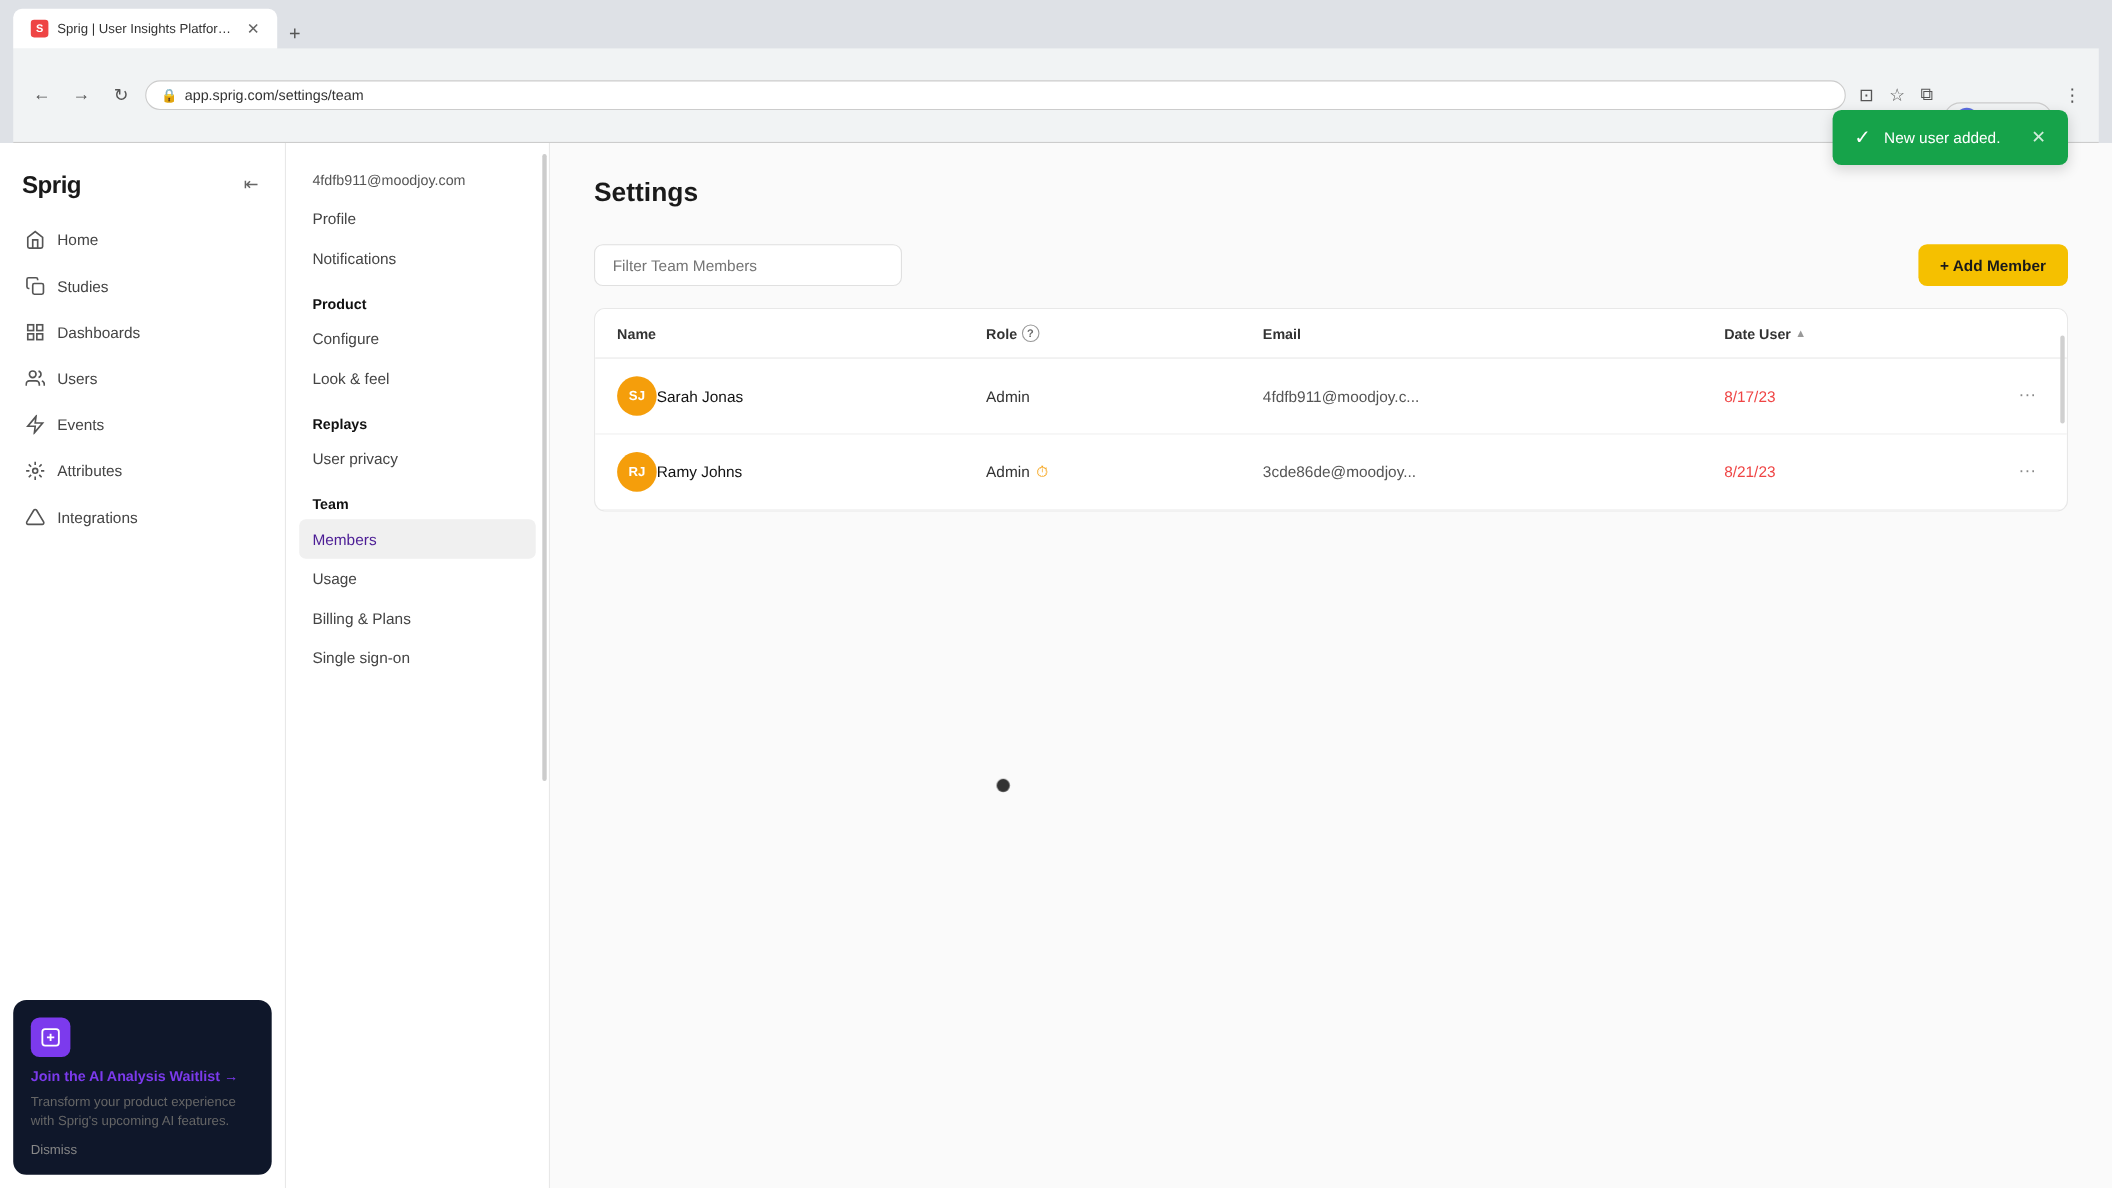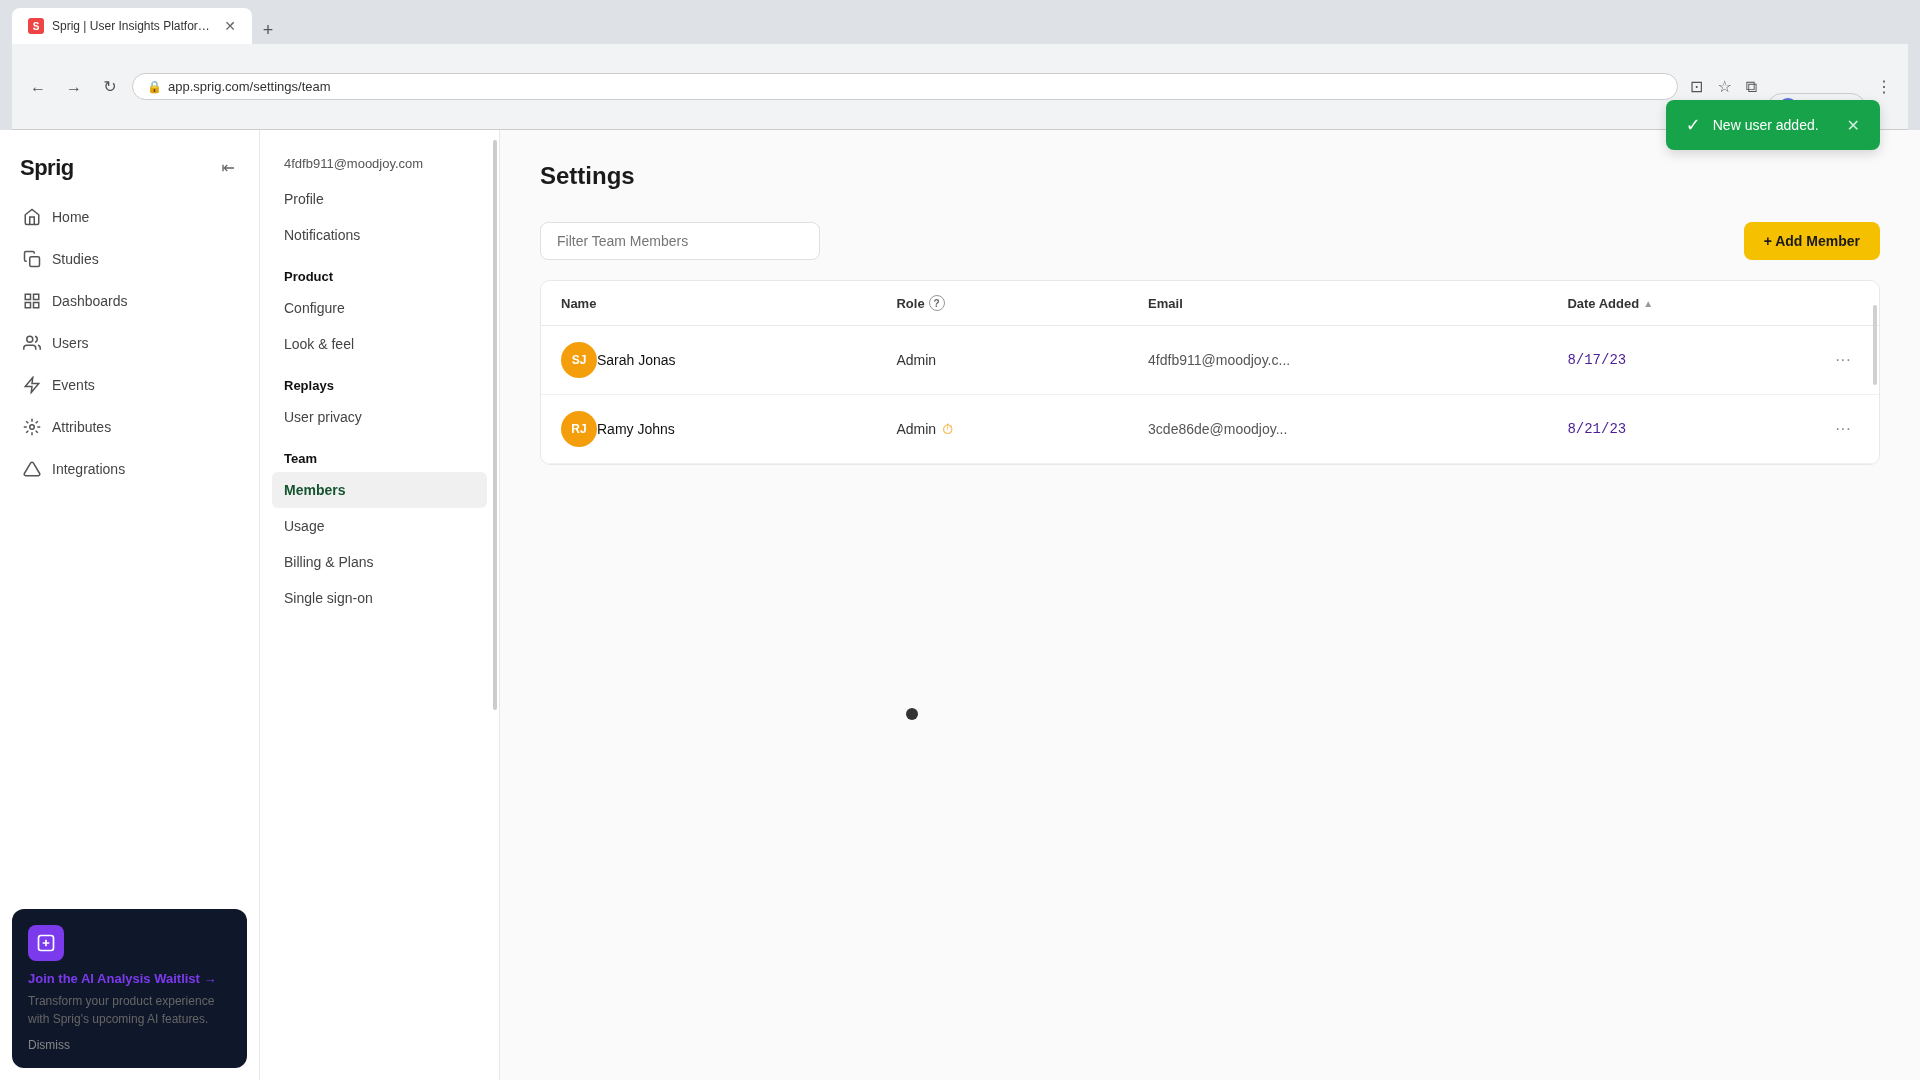--- a/index.html
+++ b/index.html
@@ -38,21 +38,21 @@
     .promo-title { font-size: 13px; font-weight: 600; color: #1a1a1a; margin-bottom: 6px; }
     .promo-title a { color: #7c3aed; }
     .promo-desc { font-size: 12px; color: #666; line-height: 1.5; margin-bottom: 10px; }
     .promo-dismiss { font-size: 12px; color: #888; cursor: pointer; }
 
     
     .settings-sidebar { width: 240px; background: #fff; border-right: 1px solid #e8e8e8; overflow-y: auto; flex-shrink: 0; padding: 16px 0; position: relative; }
     .settings-scrollbar { position: absolute; right: 2px; top: 0; width: 4px; height: 100%; }
     .settings-scrollbar-thumb { width: 4px; background: #ccc; border-radius: 2px; height: 60%; margin-top: 10px; }
     .settings-nav-item { padding: 10px 24px; font-size: 14px; color: #444; cursor: pointer; }
-    .settings-nav-item.active { background: #f0f0f0; font-weight: 700; color: #14532d; border-radius: 6px; margin: 0 12px; padding: 10px 12px; }
+    .settings-nav-item.active { background: #f0f0f0; font-weight: 400; color: #4c1d95; border-radius: 6px; margin: 0 12px; padding: 10px 12px; }
     .settings-nav-section { padding: 16px 24px 6px; font-size: 13px; font-weight: 600; color: #111; }
     .settings-nav-email { padding: 10px 24px; font-size: 13px; color: #555; }
 
     
     .main-content { flex: 1; overflow-y: auto; background: #fafafa; }
     .main-inner { padding: 32px 40px; }
     .page-title { font-size: 24px; font-weight: 700; color: #1a1a1a; margin-bottom: 32px; }
 
     
     .toast { position: fixed; top: 100px; right: 40px; background: #16a34a; color: white; border-radius: 8px; padding: 14px 20px; display: flex; align-items: center; gap: 12px; z-index: 1000; box-shadow: 0 4px 12px rgba(0,0,0,0.15); }
@@ -73,21 +73,21 @@
     .table-row { display: grid; grid-template-columns: 2fr 1.5fr 2.5fr 1.5fr 40px; padding: 16px 20px; border-bottom: 1px solid #f0f0f0; align-items: center; }
     .table-row:last-child { border-bottom: none; }
     .user-cell { display: flex; align-items: center; }
     .avatar { width: 36px; height: 36px; border-radius: 50%; display: flex; align-items: center; justify-content: center; font-size: 12px; font-weight: 700; color: white; flex-shrink: 0; }
     .avatar-sj { background: #f59e0b; }
     .avatar-rj { background: #f59e0b; }
     .user-name { font-size: 14px; font-weight: 500; color: #111; }
     .role-cell { display: flex; align-items: center; gap: 6px; font-size: 14px; color: #333; }
     .role-pending { color: #f59e0b; font-size: 14px; }
     .email-cell { font-size: 14px; color: #555; }
-    .date-cell { font-size: 14px; color: #4c1d95; font-family: Liberation Mono, monospace; }
+    .date-cell { font-size: 14px; color: #ef4444; }
     .actions-cell { display: flex; align-items: center; justify-content: flex-end; }
     .action-menu-btn { background: none; border: none; cursor: pointer; color: #888; font-size: 16px; padding: 4px 8px; }
 
     
     .cursor { position: fixed; width: 12px; height: 12px; background: #333; border-radius: 50%; pointer-events: none; z-index: 9999; transform: translate(-50%, -50%); }
   </style>
 </head>
 <body>
 
 <div class="browser-chrome">
@@ -251,21 +251,21 @@
             <span>Name</span>
           </div>
           <div class="table-header-cell">
             <span>Role</span>
             <span style="width:16px;height:16px;border-radius:50%;border:1px solid #999;display:inline-flex;align-items:center;justify-content:center;font-size:10px;color:#666;cursor:pointer;">?</span>
           </div>
           <div class="table-header-cell">
             <span>Email</span>
           </div>
           <div class="table-header-cell" style="cursor:pointer;">
-            <span>Date Added</span>
+            <span>Date User</span>
             <span class="sort-icon">▲</span>
           </div>
           <div></div>
         </div>
 
         <div class="table-row">
           <div class="user-cell">
             <div class="avatar avatar-sj">
               <span>SJ</span>
             </div>

